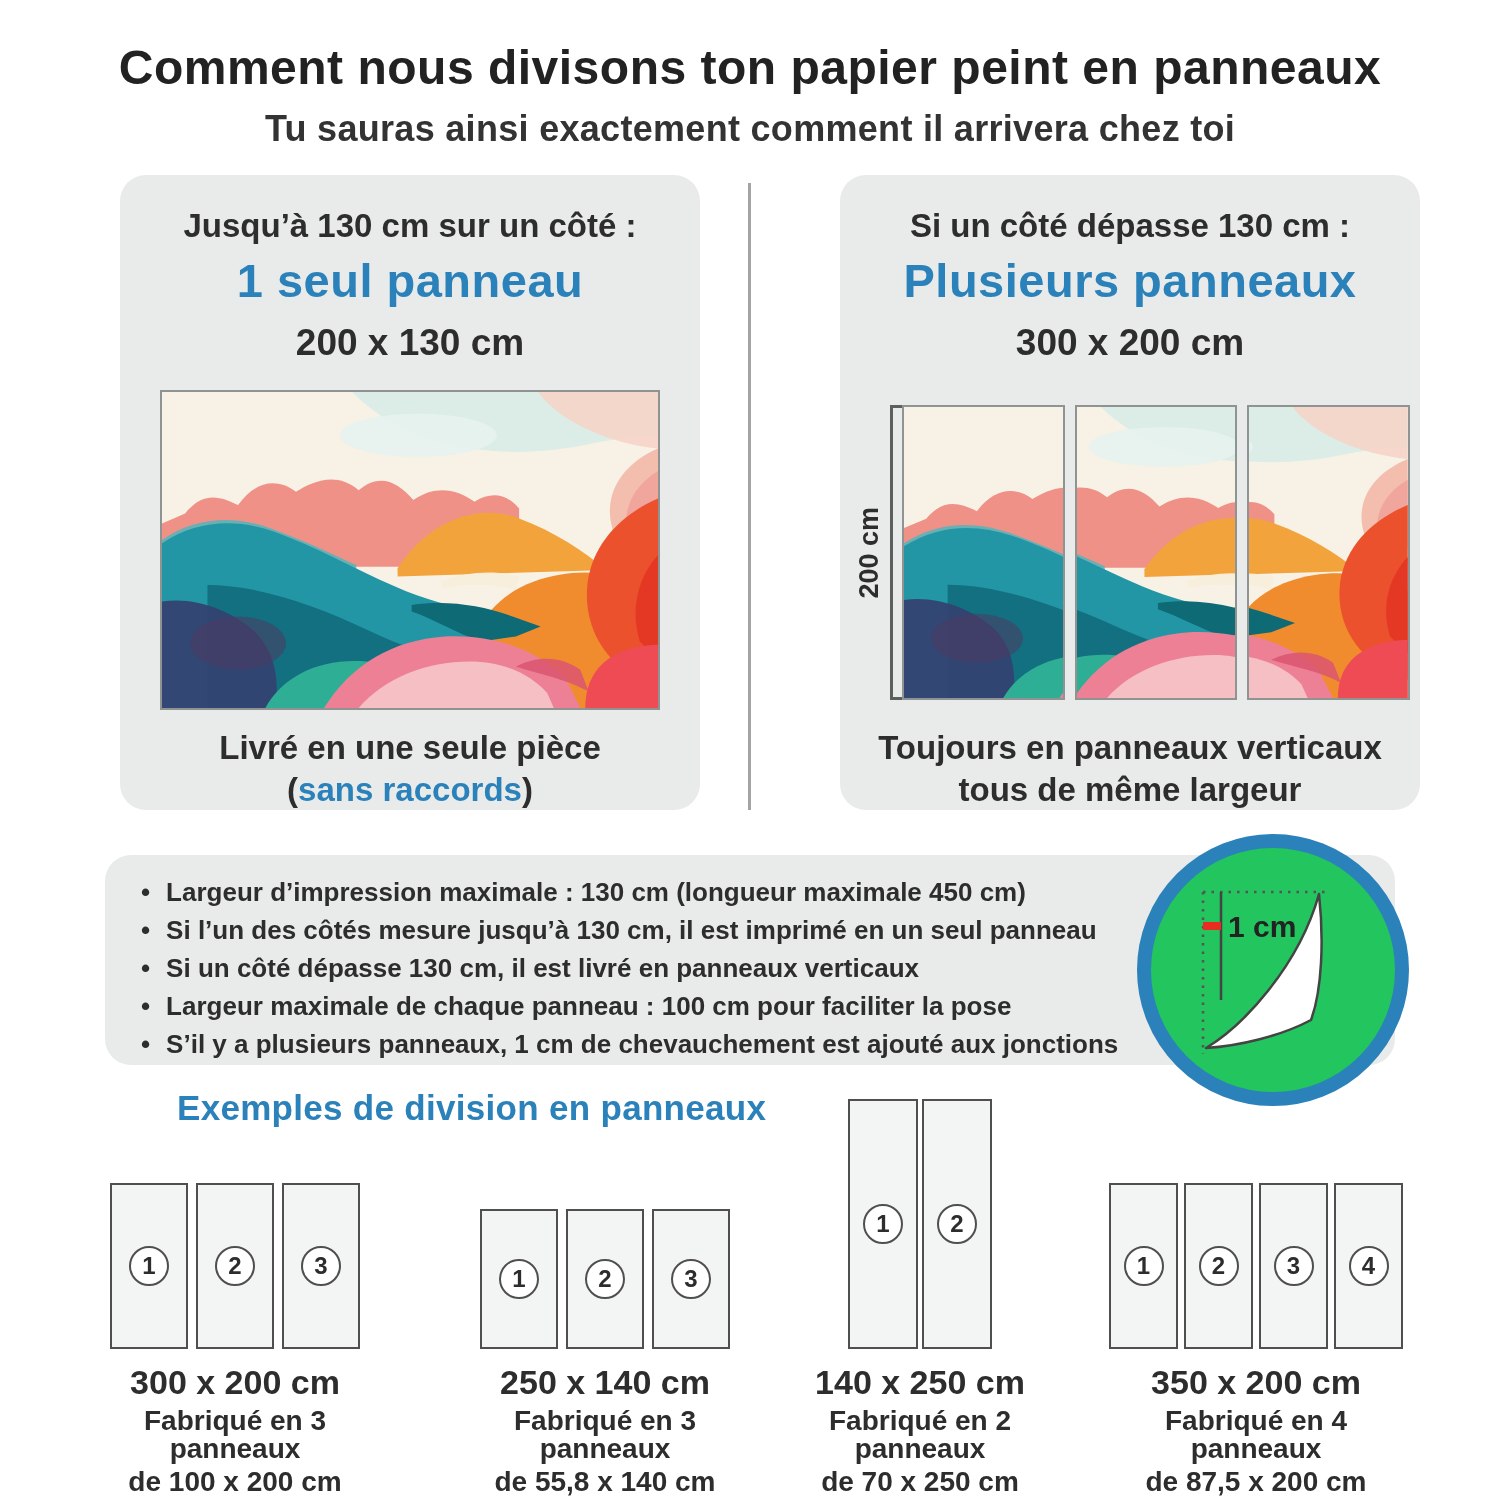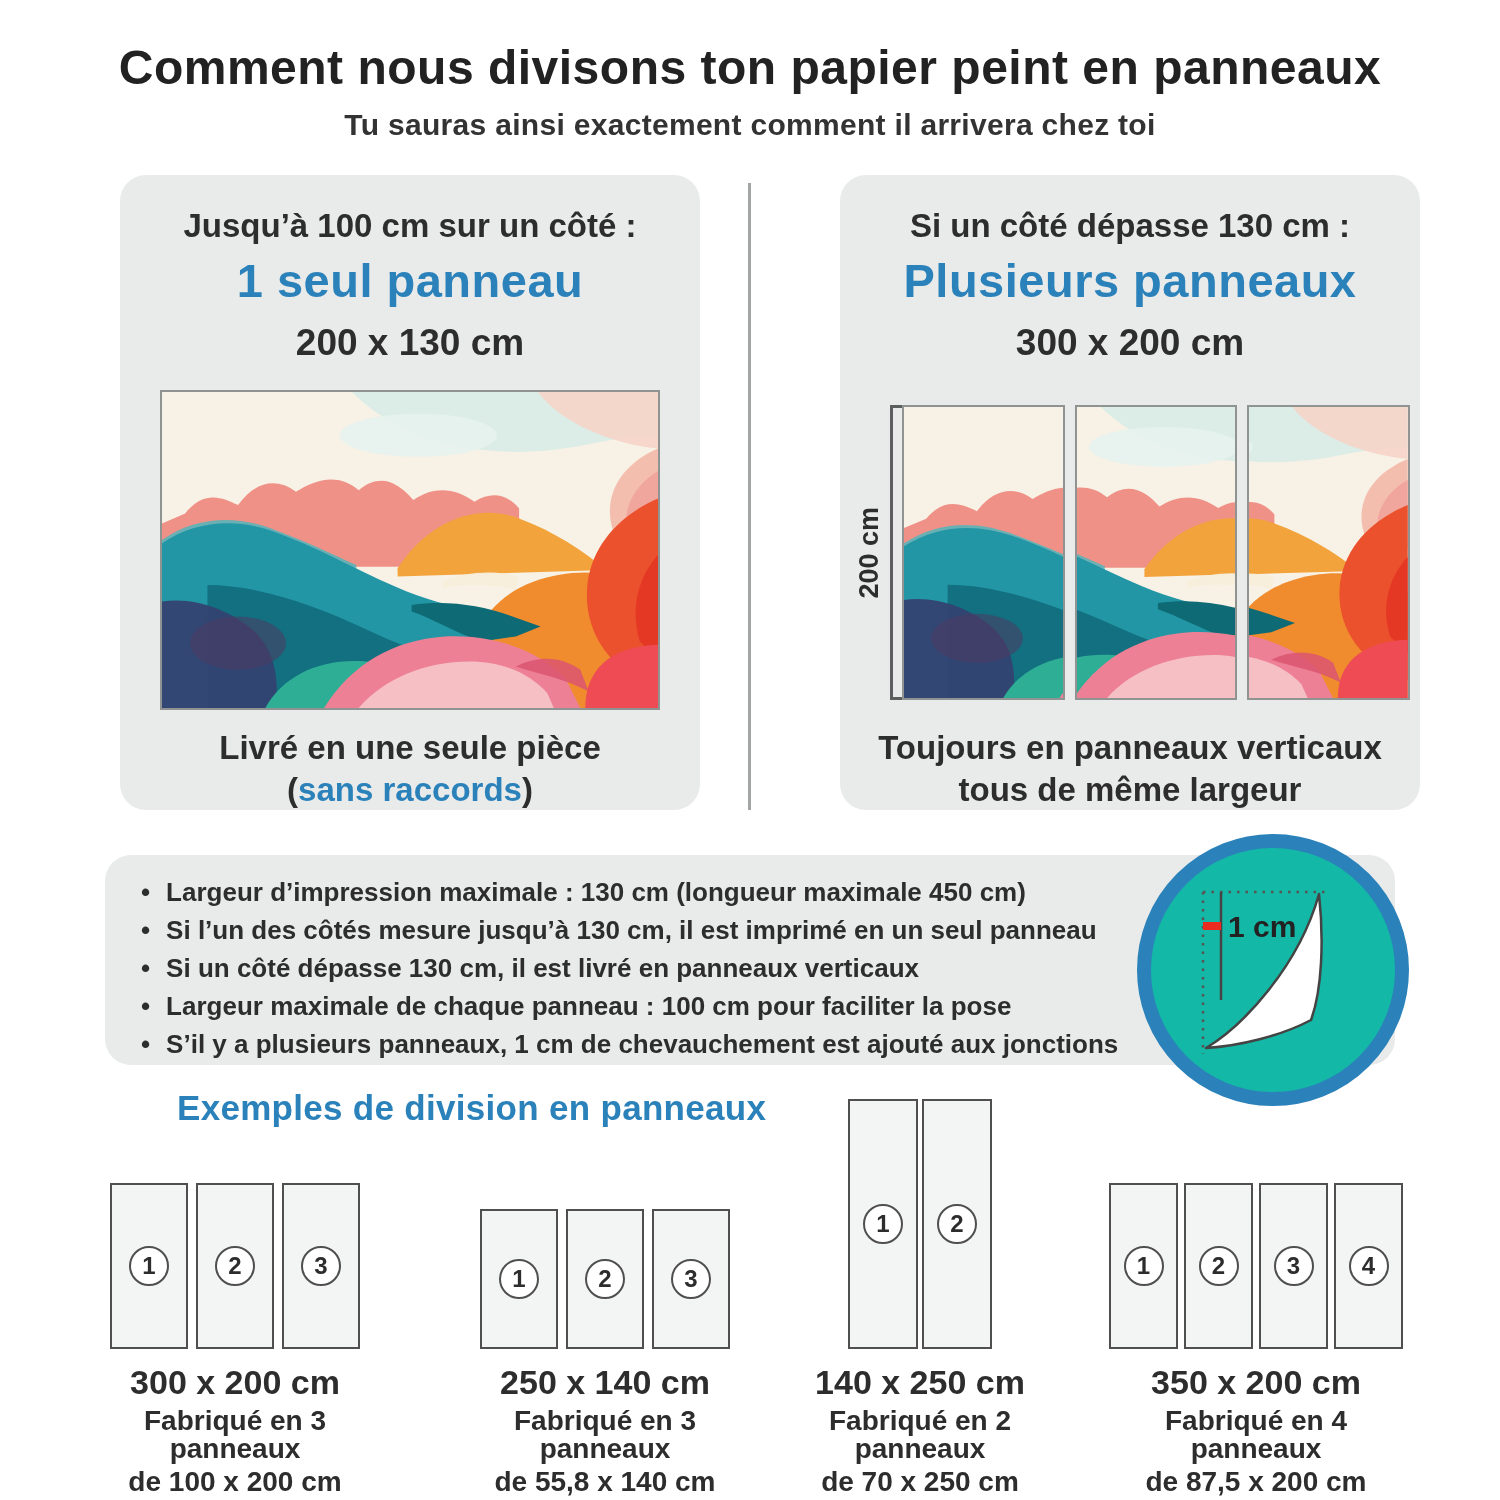--- a/index.html
+++ b/index.html
@@ -13,21 +13,21 @@
   .canvas{
     position:relative;width:1500px;height:1500px;background:#ffffff;
     font-family:"Liberation Sans", sans-serif;color:var(--text);overflow:hidden;
   }
   .main-title{
     position:absolute;top:40px;left:0;width:1500px;text-align:center;
     font-size:48px;font-weight:bold;letter-spacing:.5px;color:#222;
   }
   .subtitle{
     position:absolute;top:108px;left:0;width:1500px;text-align:center;
-    font-size:30px;font-weight:bold;color:#333;letter-spacing:.3px;
+    font-size:36px;font-weight:bold;color:#333;letter-spacing:.3px;
   }
   .card{
     position:absolute;top:175px;width:580px;height:635px;
     background:var(--card-bg);border-radius:26px;
   }
   .card-left{left:120px;}
   .card-right{left:840px;}
   .card-condition{margin-top:32px;text-align:center;font-size:33px;font-weight:bold;}
   .card-headline{margin-top:8px;text-align:center;font-size:47px;font-weight:bold;color:var(--accent);letter-spacing:.5px;}
   .card-dims{margin-top:14px;text-align:center;font-size:37px;font-weight:bold;}
@@ -59,21 +59,21 @@
     position:absolute;left:105px;top:855px;width:1290px;height:210px;
     background:var(--card-bg);border-radius:26px;
   }
   .rules-list{list-style:none;margin:0;padding:20px 0 0 36px;}
   .rules-list li{font-size:26px;font-weight:bold;line-height:34px;margin-bottom:4px;max-width:1010px;}
   .rules-list li::before{content:"\2022";margin-right:16px;}
 
   
   .overlap-circle{
     position:absolute;left:1137px;top:834px;width:272px;height:272px;border-radius:50%;
-    background:#14b8a6;border:14px solid var(--accent);box-sizing:border-box;overflow:hidden;
+    background:#22c55e;border:14px solid var(--accent);box-sizing:border-box;overflow:hidden;
   }
   .overlap-circle svg{display:block;width:100%;height:100%;}
 
   
   .examples-heading{
     position:absolute;left:177px;top:1088px;font-size:35px;font-weight:bold;color:var(--accent);letter-spacing:.3px;
   }
   .example{position:absolute;top:1099px;width:300px;}
   .panels-box{height:250px;display:flex;align-items:flex-end;justify-content:center;}
   .ex-panel{background:#f3f4f4;border:2px solid #4f4f4f;box-sizing:border-box;
@@ -116,21 +116,21 @@
     </g>
   </defs>
 </svg>
 
 <div class="canvas">
 
   <div class="main-title">Comment nous divisons ton papier peint en panneaux</div>
   <div class="subtitle">Tu sauras ainsi exactement comment il arrivera chez toi</div>
 
   <div class="card card-left">
-    <div class="card-condition">Jusqu’à 100 cm sur un côté :</div>
+    <div class="card-condition">Jusqu’à 130 cm sur un côté :</div>
     <div class="card-headline">1 seul panneau</div>
     <div class="card-dims">200 x 130 cm</div>
     <div class="single-image">
       <svg viewBox="0 0 600 380" preserveAspectRatio="none">
           <use href="#wc"></use>
         </svg>
     </div>
     <div class="card-captions">
       <div>Livré en une seule pièce</div>
       <div><span>(</span><span class="accent-text">sans raccords</span><span>)</span></div>

